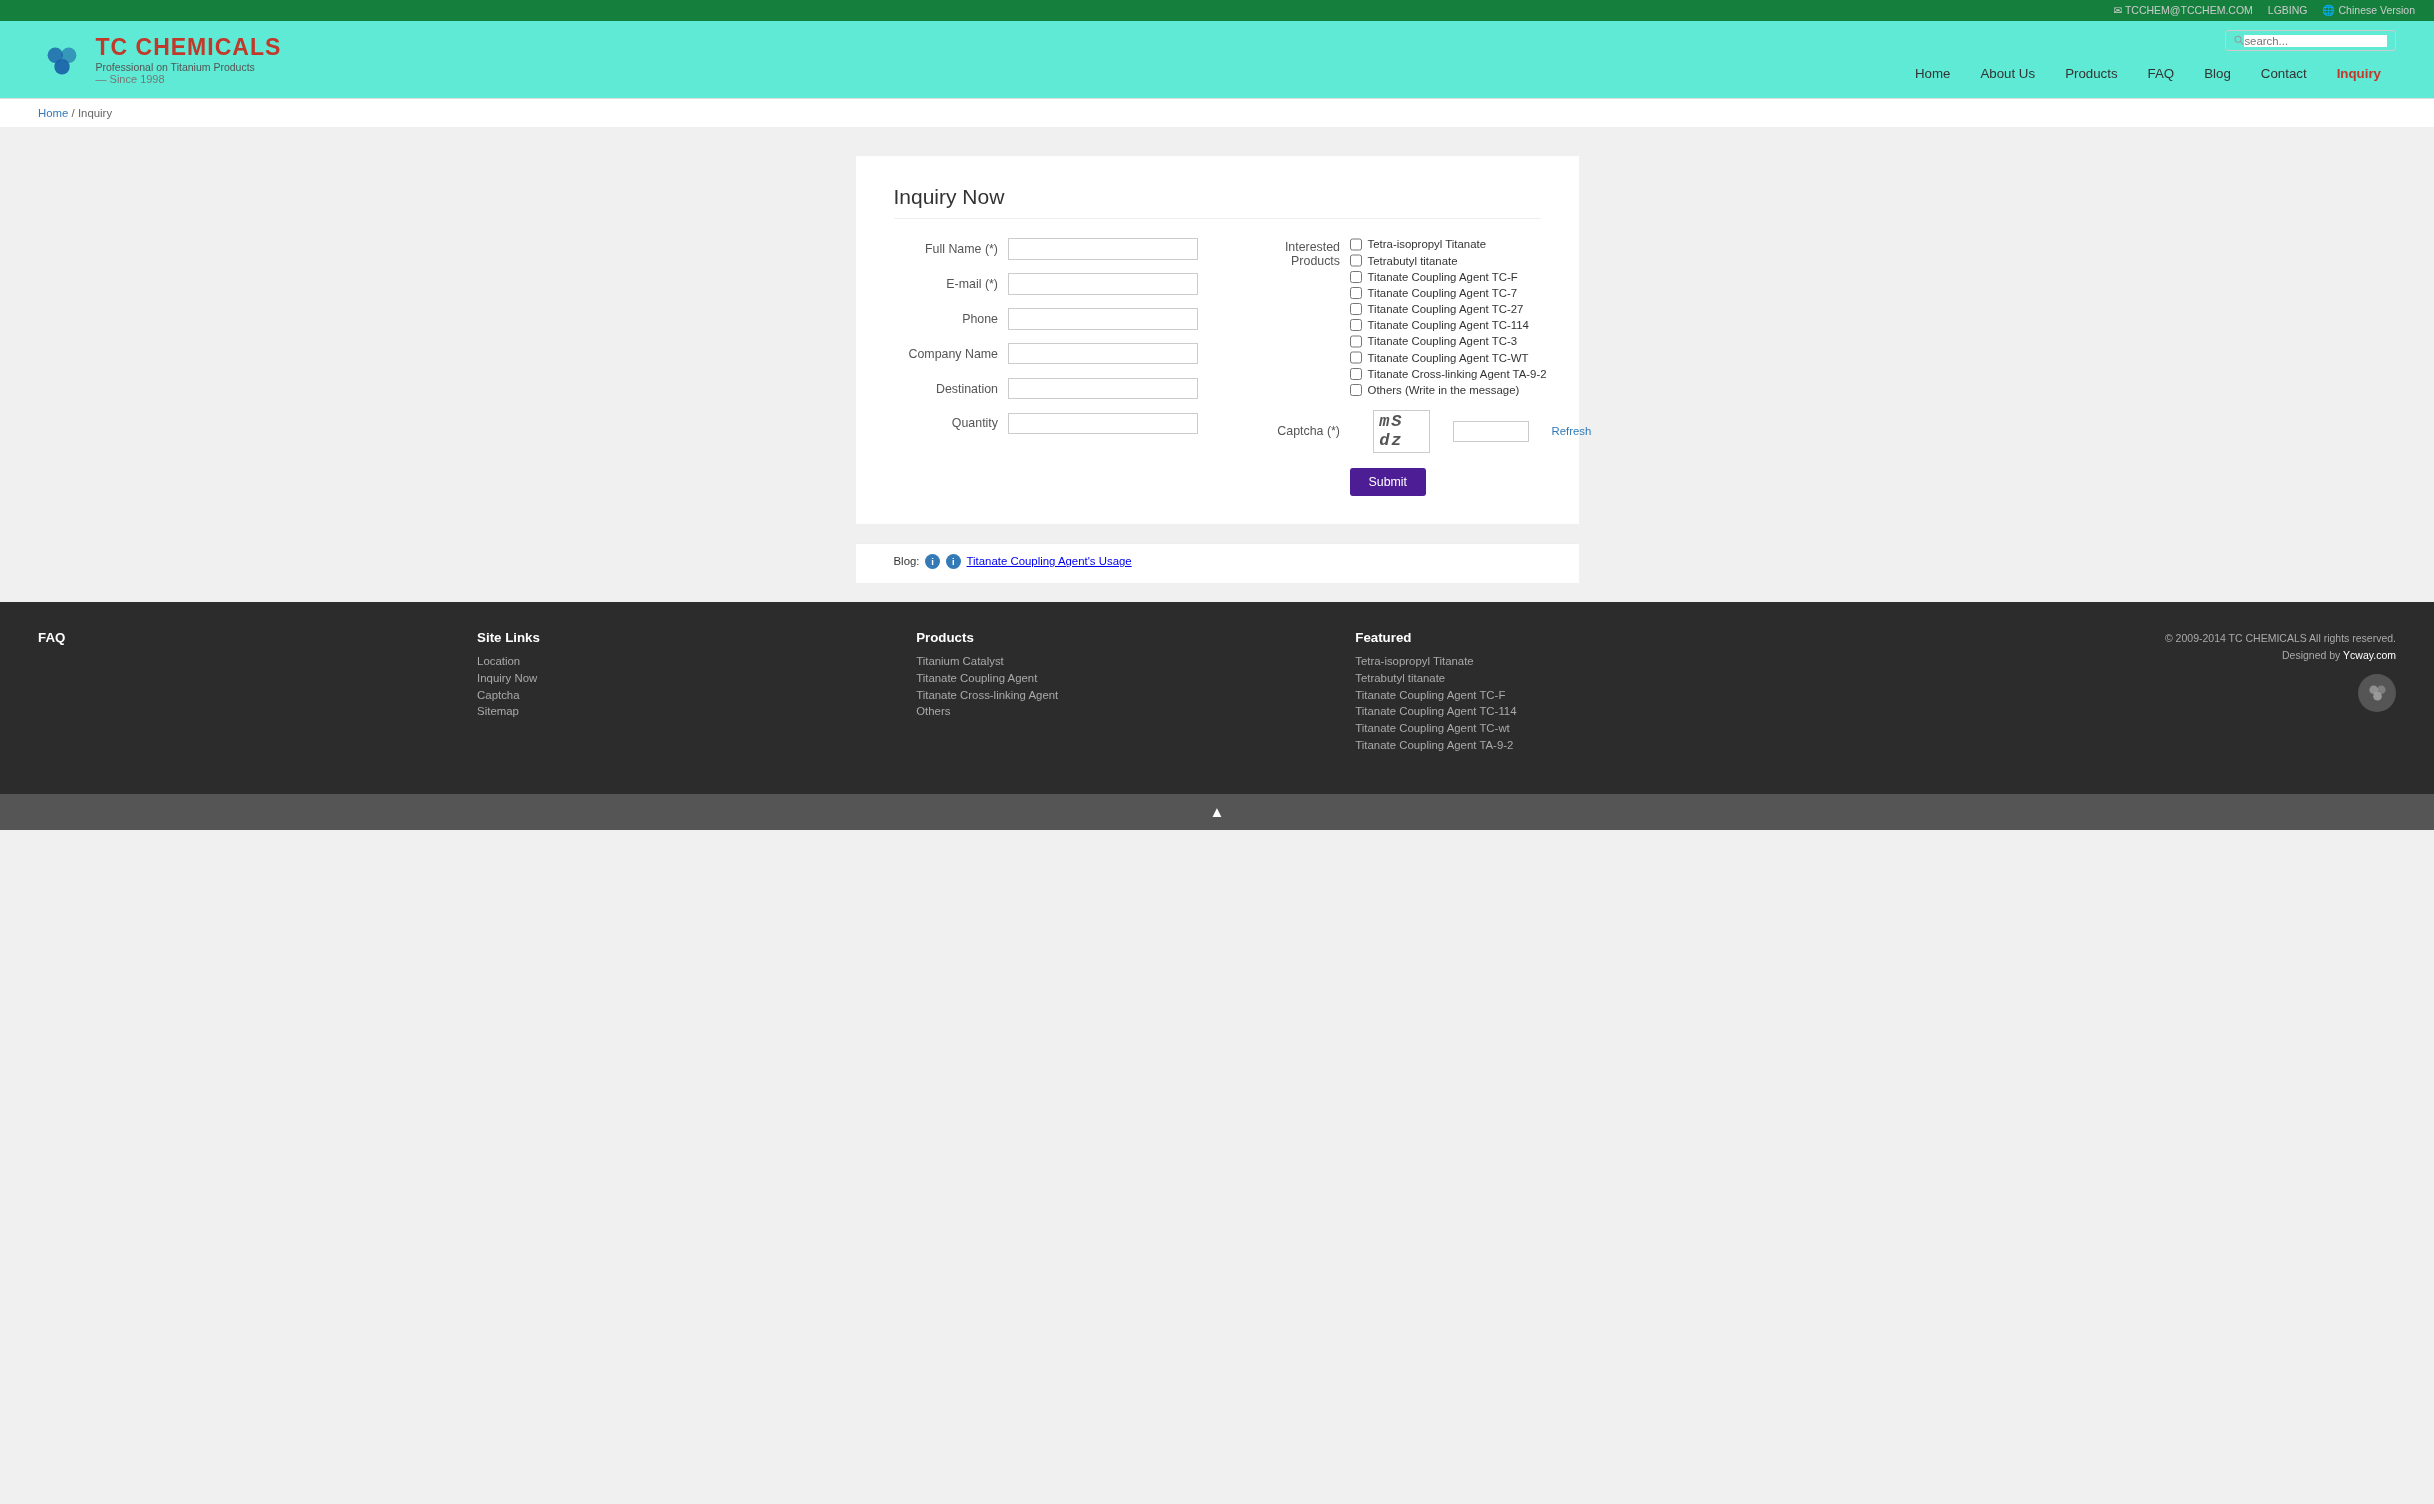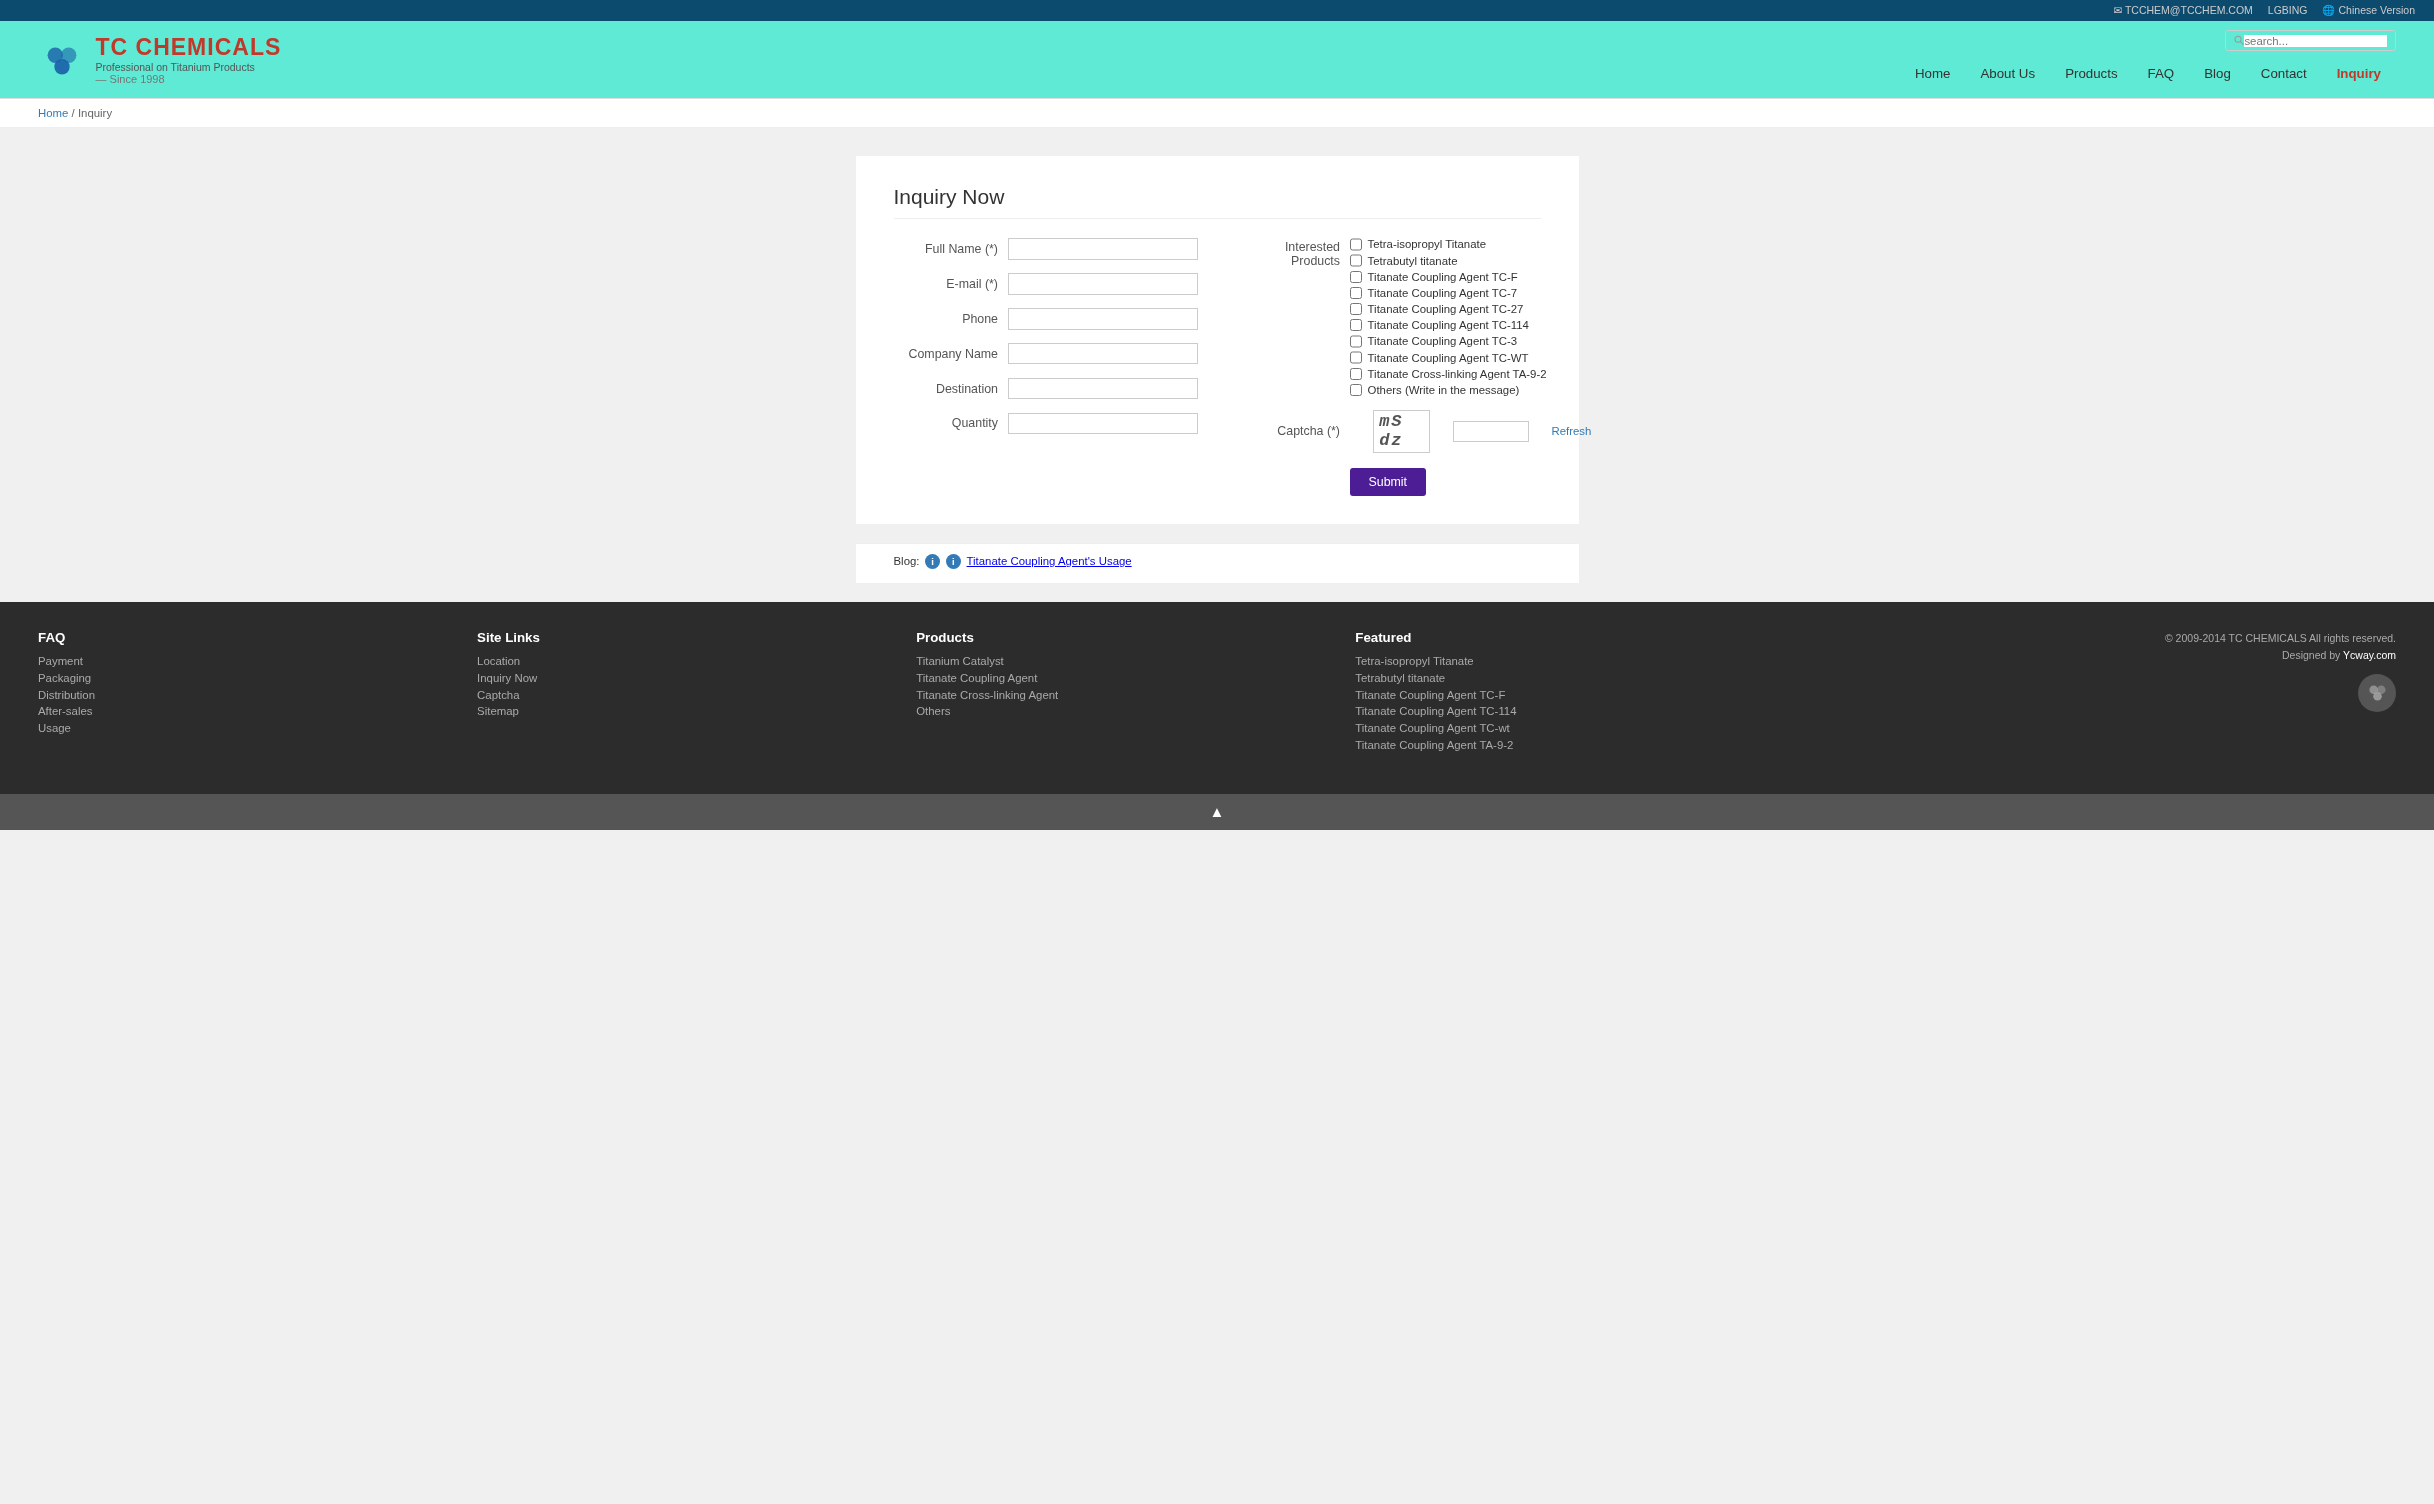--- a/index.html
+++ b/index.html
@@ -1,20 +1,20 @@
 <!DOCTYPE html>
 <html style="font-size:15px"><head>
   <meta charset="utf-8">
   <style>
     * { margin: 0; padding: 0; box-sizing: border-box; }
     body { font-family: Arial, sans-serif; font-size: 12.4px; background: #f0f0f0; color: #333; }
 
     
     .top-bar {
-      background: #0c4a6e;
+      background: #15803d;
       color: #ccc;
       font-size: 10.5px;
       padding: 3.8px 19px;
       display: flex;
       justify-content: flex-end;
       gap: 15px;
       align-items: center;
     }
 
     
@@ -450,27 +450,20 @@
     <span class="blog-icon">i</span>
     <a href="#">Titanate Coupling Agent's Usage</a>
   </div>
 </div>
 
 <div class="footer">
   <div class="footer-columns">
 
     <div class="footer-col">
       <h4>FAQ</h4>
-      <ul>
-        <li><a href="#">Payment</a></li>
-        <li><a href="#">Packaging</a></li>
-        <li><a href="#">Distribution</a></li>
-        <li><a href="#">After-sales</a></li>
-        <li><a href="#">Usage</a></li>
-      </ul>
     </div>
 
     <div class="footer-col">
       <h4>Site Links</h4>
       <ul>
         <li><a href="#">Location</a></li>
         <li><a href="#">Inquiry Now</a></li>
         <li><a href="#">Captcha</a></li>
         <li><a href="#">Sitemap</a></li>
       </ul>

